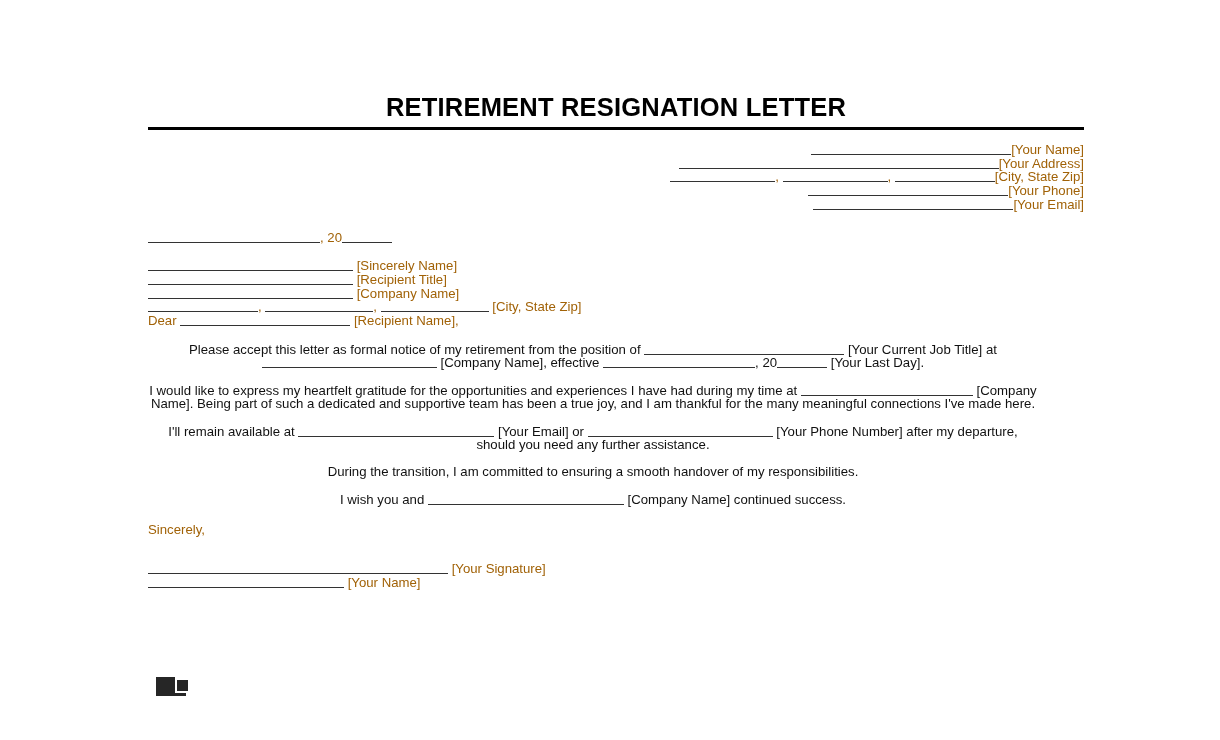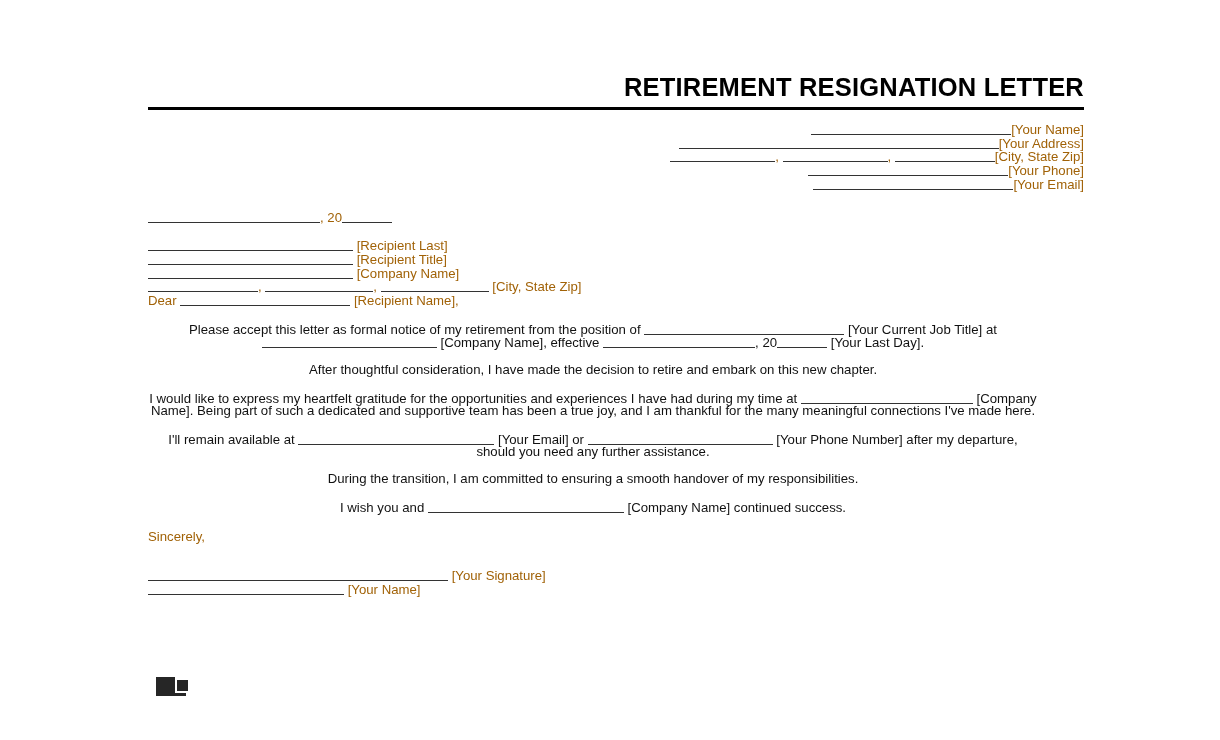--- a/index.html
+++ b/index.html
@@ -22,23 +22,23 @@
     top: 0;
     width: 936px;
     height: 740px;
   }
 
   
   .doc-title {
     font-size: 25.5px;
     font-weight: bold;
     letter-spacing: 0.2px;
-    text-align: right;
+    text-align: center;
     margin: 0;
-    padding-top: 74px;
+    padding-top: 94px;
     line-height: 1.05;
     color: #000000;
     white-space: nowrap;
   }
   .title-rule {
     margin-top: 6px;
     border: 0;
     border-top: 3.5px solid #000000;
     height: 0;
     width: 100%;
@@ -167,21 +167,21 @@
   <div class="blk date-block">
     <div class="line-row">
       <span class="blank" style="width:172px"></span><span>, </span><span>20</span><span class="blank" style="width:50px"></span>
     </div>
   </div>
 
   <div class="blk recipient-block">
 
     <div class="line-row">
       <span class="blank" style="width:205px"></span>
-      <span>[Recipient Last]</span>
+      <span>[Sincerely Name]</span>
     </div>
 
     <div class="line-row">
       <span class="blank" style="width:205px"></span>
       <span>[Recipient Title]</span>
     </div>
 
     <div class="line-row">
       <span class="blank" style="width:205px"></span>
       <span>[Company Name]</span>
@@ -195,21 +195,20 @@
   </div>
 
   <div class="blk salutation">
     <span>Dear </span><span class="blank" style="width:170px"></span><span> [Recipient Name],</span>
   </div>
 
   <div class="para">
     <span>Please accept this letter as formal notice of my retirement from the position of </span><span class="blank" style="width:200px"></span><span> [Your Current Job Title] at </span><span class="blank" style="width:175px"></span><span> [Company Name], effective </span><span class="blank" style="width:152px"></span><span>, 20</span><span class="blank" style="width:50px"></span><span> [Your Last Day].</span>
   </div>
 
-  <div class="para">After thoughtful consideration, I have made the decision to retire and embark on this new chapter.</div>
 
   <div class="para">
     <span>I would like to express my heartfelt gratitude for the opportunities and experiences I have had during my time at </span><span class="blank" style="width:172px"></span><span> [Company Name]. Being part of such a dedicated and supportive team has been a true joy, and I am thankful for the many meaningful connections I've made here.</span>
   </div>
 
   <div class="para">
     <span>I'll remain available at </span><span class="blank" style="width:196px"></span><span> [Your Email] or </span><span class="blank" style="width:185px"></span><span> [Your Phone Number] after my departure, should you need any further assistance.</span>
   </div>
 
   <div class="para">During the transition, I am committed to ensuring a smooth handover of my responsibilities.</div>

